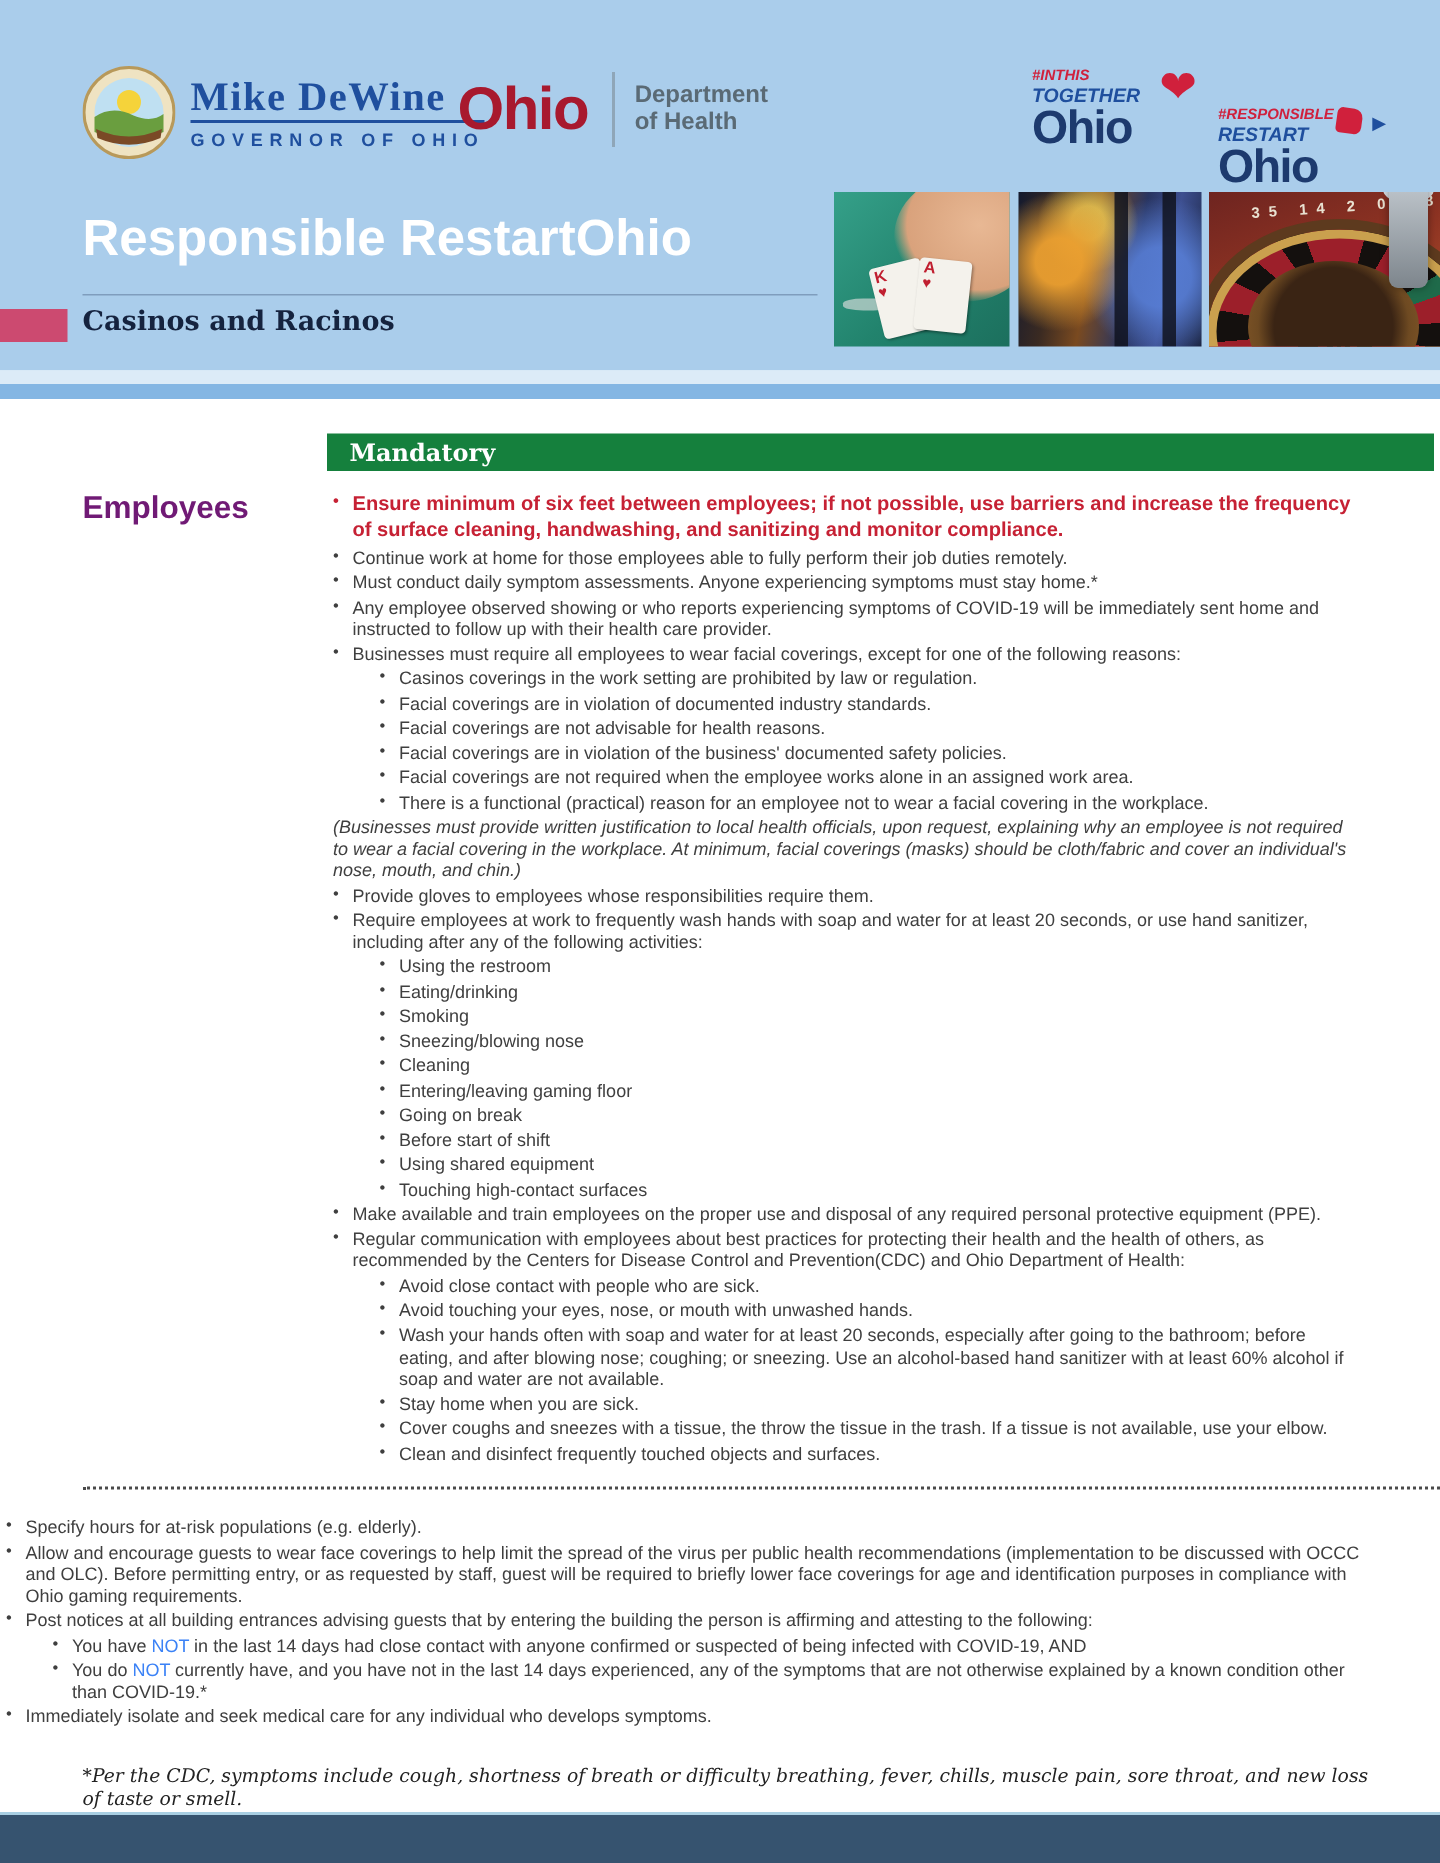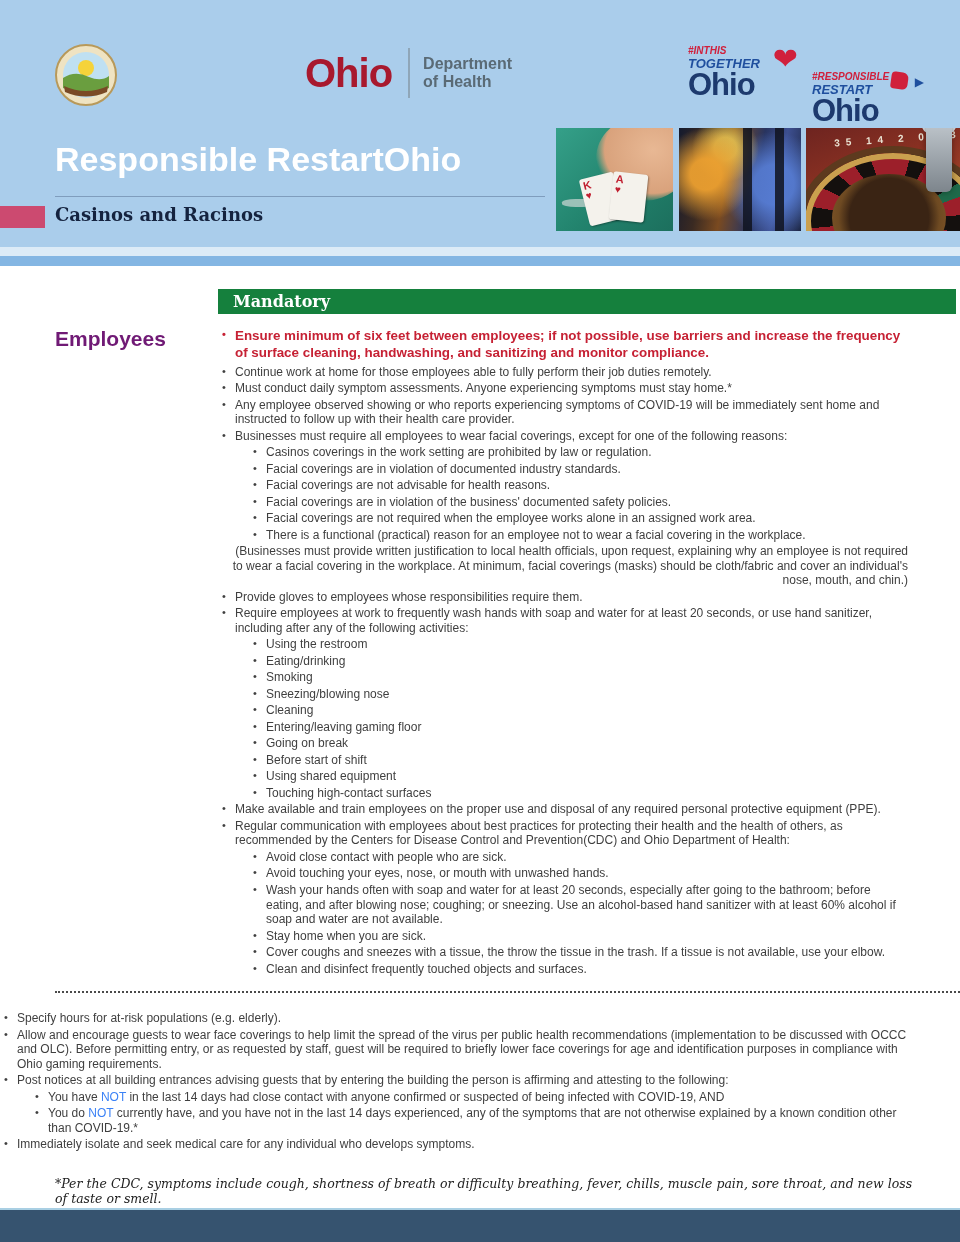--- a/index.html
+++ b/index.html
@@ -79,21 +79,21 @@
   .mandatory-banner {
     background:#15803d; color:#ffffff; height:25px; line-height:25px;
     font-family:"DejaVu Serif", serif; font-weight:700; font-size:16px; padding-left:15px;
   }
   .section-label { color:#701a75; font-size:21px; font-weight:700; letter-spacing:0; line-height:1.1; }
   .items { padding:0 48px 0 4px; font-size:12px; line-height:1.21; }
   .item { display:flex; margin:1px 0 2px 0; }
   .item .blt { flex:none; width:13px; font-size:11px; }
   .item.lvl2 { padding-left:31px; }
   .item.lead { color:#c62134; font-weight:700; font-size:13.4px; line-height:1.25; margin-bottom:3px; }
-  .item.note { margin:2px 0;text-align:right; }
+  .item.note { font-style:italic; margin:2px 0; }
   .item .txt { flex:1; }
   .red-strong { color:#3b82f6; font-weight:400; }
   .divider { border-top:2px dotted #4a4a4a; margin:13px 0 17px 55px; }
   .sec-emp { margin-top:13px; }
 
   .footnote { position:absolute; top:1176px; left:55px; width:860px;
     font-family:"DejaVu Serif", serif; font-style:italic; font-size:12.5px; color:#222; }
   .bottom-bar { position:absolute; bottom:0; left:0; width:960px; height:34px;
     background:#36536f; border-top:2px solid #a9cfe3; }
 </style>
@@ -105,20 +105,24 @@
   <div class="header">
 
     <div class="gov-logo">
       <svg class="seal" viewBox="0 0 62 62">
         <circle cx="31" cy="31" r="30" fill="#efe3c2" stroke="#b8995a" stroke-width="2"></circle>
         <circle cx="31" cy="31" r="23" fill="#bfe0f2"></circle>
         <circle cx="31" cy="24" r="8" fill="#f5d33a"></circle>
         <path d="M8 34 Q20 26 34 33 Q46 38 54 32 L54 44 Q31 54 8 44 Z" fill="#6a9e3f"></path>
         <path d="M9 42 Q31 52 53 42 L52 48 Q31 57 10 48 Z" fill="#7a4a26"></path>
       </svg>
+      <div class="gov-text">
+        <div class="gov-name">Mike DeWine</div>
+        <div class="gov-title">GOVERNOR OF OHIO</div>
+      </div>
     </div>
 
     <div class="doh-logo">
       <span class="doh-ohio">Ohio</span>
       <span class="doh-sep"></span>
       <span class="doh-dept">
         <span>Department</span><br>
         <span>of Health</span>
       </span>
     </div>

